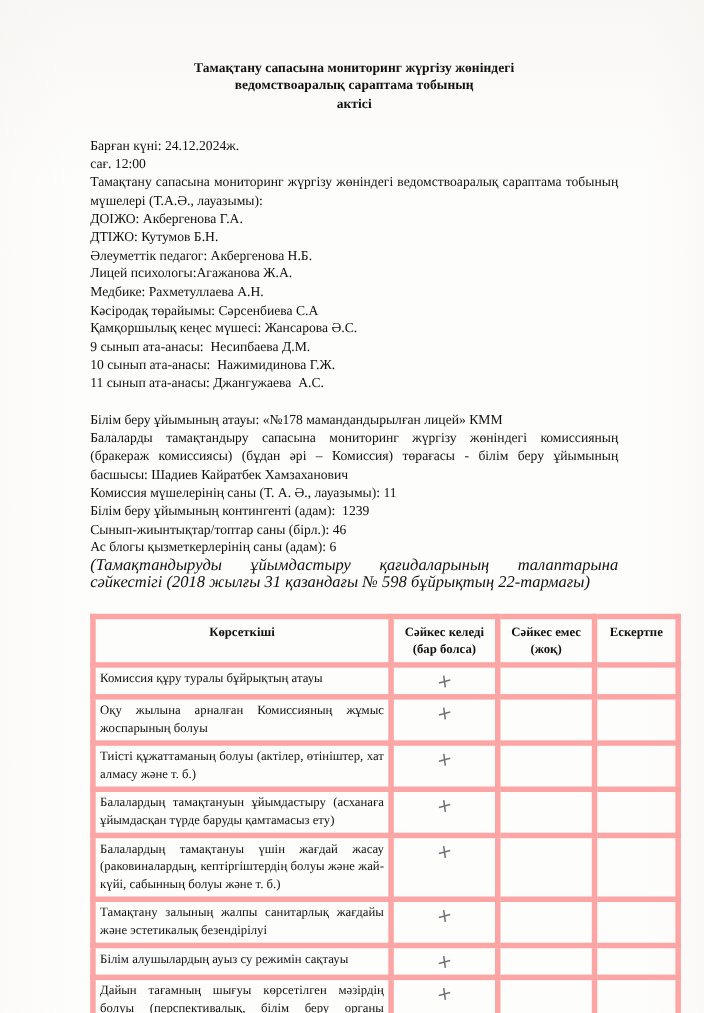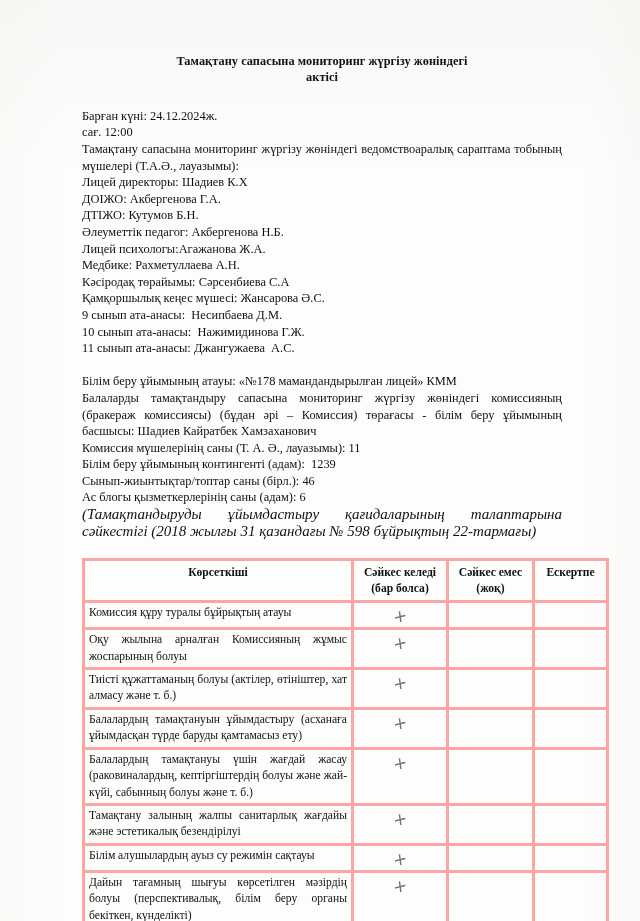--- a/index.html
+++ b/index.html
@@ -75,21 +75,21 @@
     margin-top: 19px;
   }
   table.act-table {
     border-collapse: collapse;
     width: 480px;
     table-layout: fixed;
     font-size: 11.6px;
   }
   table.act-table th,
   table.act-table td {
-    border: 3px solid #fca5a5;
+    border: 5px solid #fca5a5;
     padding: 2px 4px 2px 4px;
     vertical-align: top;
   }
   table.act-table thead th {
     text-align: center;
     font-weight: bold;
     line-height: 15.5px;
     padding-top: 4px;
     padding-bottom: 4px;
   }
@@ -123,33 +123,33 @@
 </head>
 <body>
 
 <div class="page">
   <div class="paper-tint"></div>
 
   <div class="content">
 
     <div class="doc-title">
       <span class="tline">Тамақтану сапасына мониторинг жүргізу жөніндегі</span>
+      <span class="tline">ведомствоаралық сараптама тобының</span>
       <span class="tline">актісі</span>
     </div>
 
     <div class="body-block">
 
       <div class="ln ln-date">
         <span class="d-left">Барған күні: 24.12.2024ж.</span>
         <span>сағ. 12:00</span>
       </div>
 
       <div class="ln justified">Тамақтану сапасына мониторинг жүргізу жөніндегі ведомствоаралық сараптама тобының мүшелері (Т.А.Ә., лауазымы):</div>
 
-      <div class="ln">Лицей директоры: Шадиев К.Х</div>
       <div class="ln">ДОІЖО: Акбергенова Г.А.</div>
       <div class="ln">ДТІЖО: Кутумов Б.Н.</div>
       <div class="ln">Әлеуметтік педагог: Акбергенова Н.Б.</div>
       <div class="ln">Лицей психологы:Агажанова Ж.А.</div>
       <div class="ln">Медбике: Рахметуллаева А.Н.</div>
       <div class="ln">Кәсіродақ төрайымы: Сәрсенбиева С.А</div>
       <div class="ln">Қамқоршылық кеңес мүшесі: Жансарова Ә.С.</div>
       <div class="ln">9 сынып ата-анасы:  Несипбаева Д.М.</div>
       <div class="ln">10 сынып ата-анасы:  Нажимидинова Г.Ж.</div>
       <div class="ln">11 сынып ата-анасы: Джангужаева  А.С.</div>

